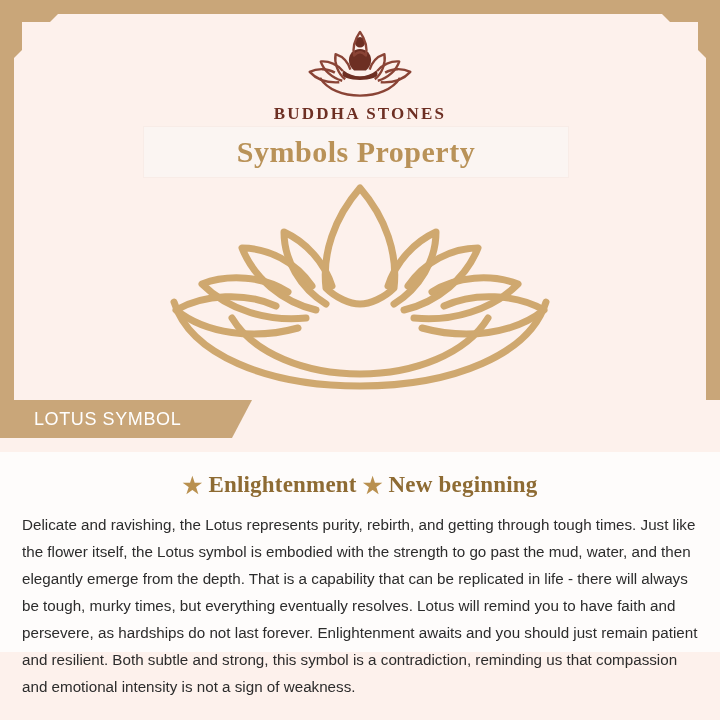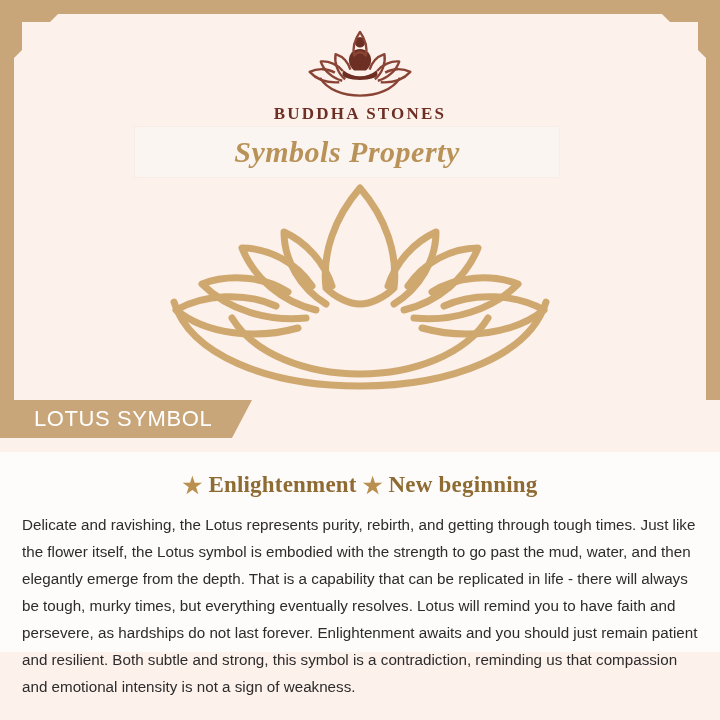--- a/index.html
+++ b/index.html
@@ -92,28 +92,27 @@
     font-family: "Liberation Serif", serif;
     font-size: 17px;
     letter-spacing: 2.2px;
     font-weight: 700;
     color: #6d2f23;
   }
 
   
   .title-band {
     position: absolute;
-    left: 135px; top: 127px;
+    left: 144px; top: 127px;
     width: 424px; height: 50px;
     background: #fbf5f2;
     display: flex;
     align-items: center;
     justify-content: center;
     box-shadow: 0 0 0 1px rgba(0,0,0,0.02);
-    font-style: italic;
   }
   .title-band .title-text {
     font-family: "Liberation Serif", serif;
     font-size: 30px;
     font-weight: 700;
     color: #b99258;
     letter-spacing: 0.5px;
   }
 
   
@@ -129,21 +128,21 @@
   .ribbon {
     position: absolute;
     left: 0; top: 400px;
     width: 232px; height: 38px;
     background: #c9a679;
     display: flex;
     align-items: center;
   }
   .ribbon-label {
     padding-left: 34px;
-    font-size: 22px;
+    font-size: 18px;
     letter-spacing: 0.6px;
     color: #ffffff;
   }
   .ribbon-tail {
     position: absolute;
     left: 232px; top: 400px;
     width: 0; height: 0;
     border-top: 38px solid #c9a679;
     border-right: 20px solid transparent;
   }

